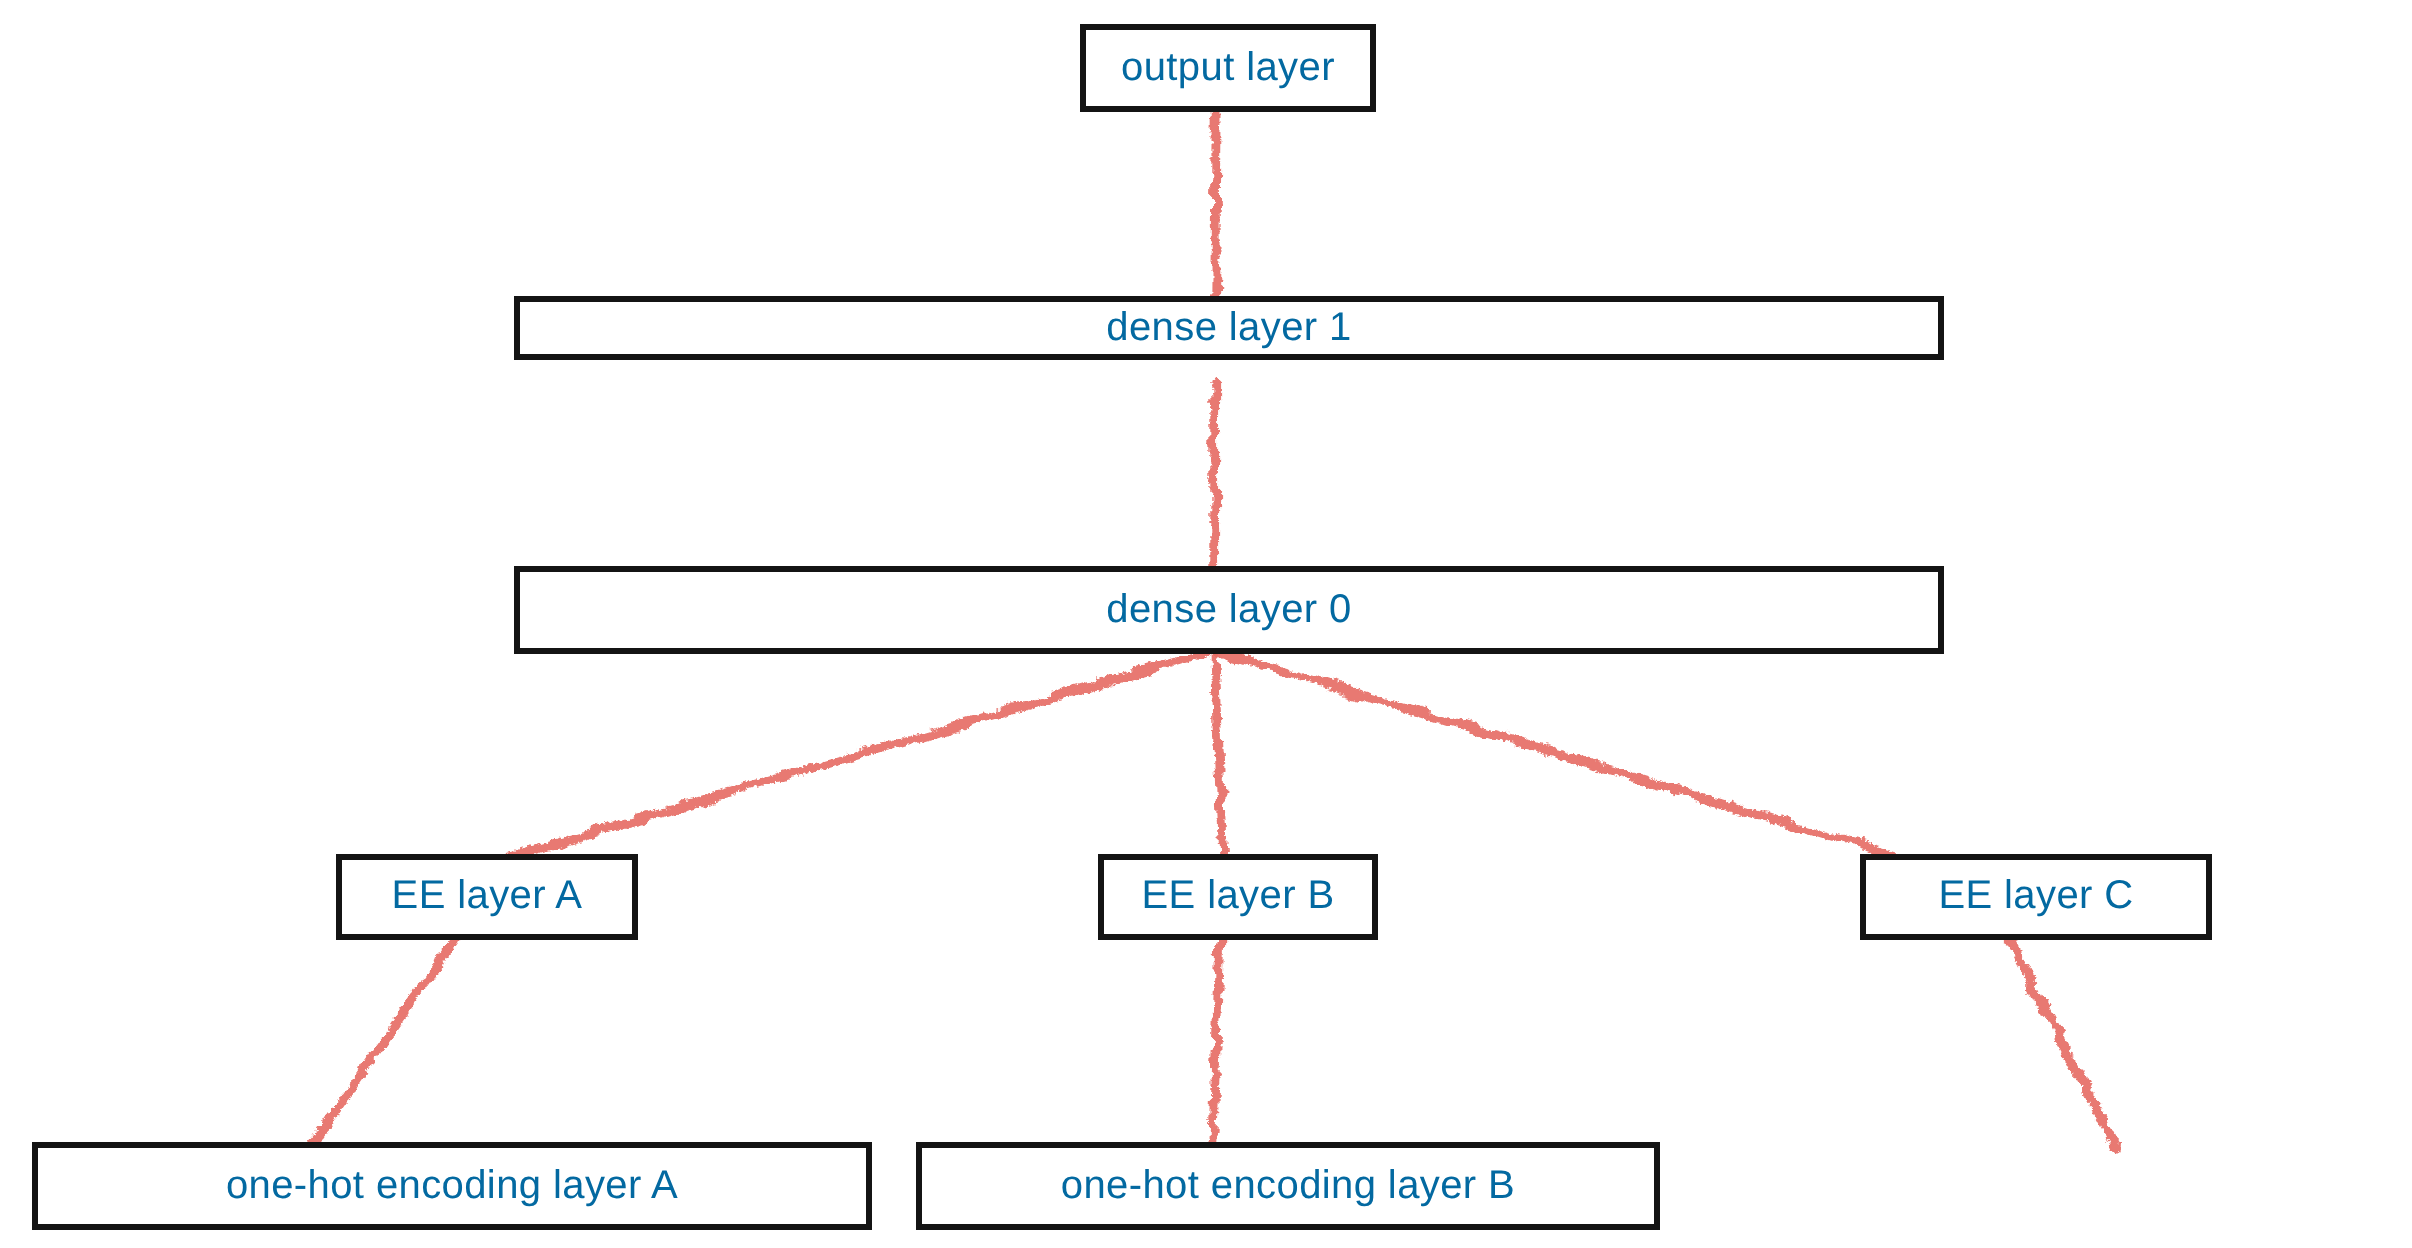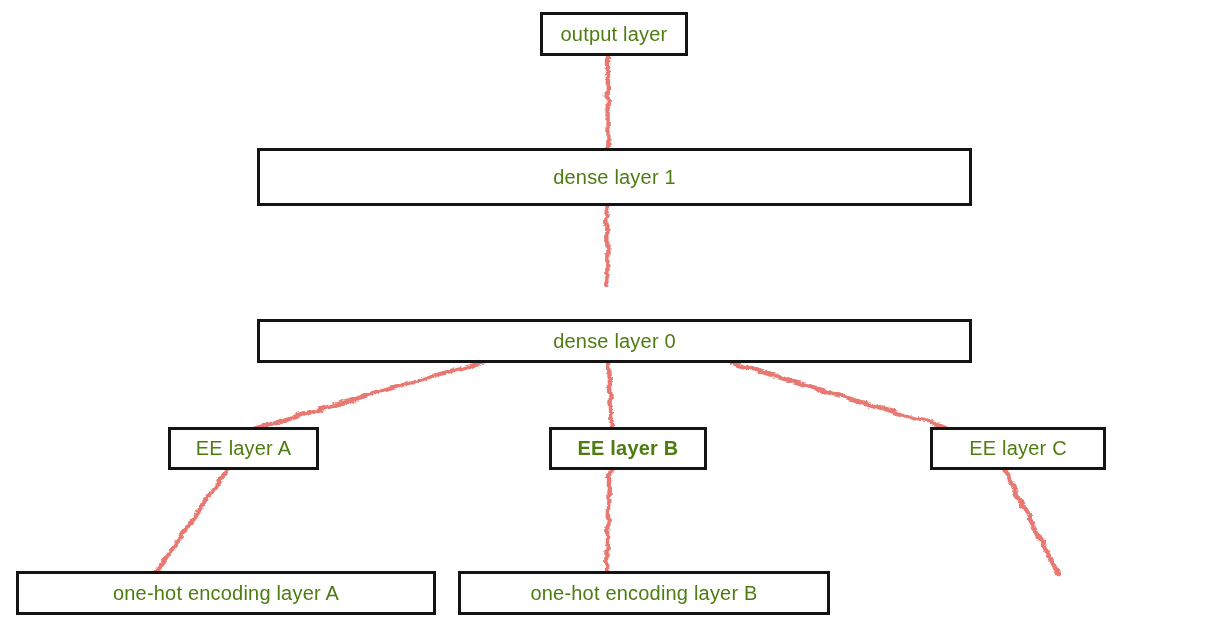--- a/index.html
+++ b/index.html
@@ -19,31 +19,31 @@
   }
   .node {
     position: absolute;
     box-sizing: border-box;
     background: #ffffff;
     border: 3px solid #141414;
     display: flex;
     align-items: center;
     justify-content: center;
     font-size: 20px;
-    color: #4d7c0f;
+    color: #0369a1;
     letter-spacing: 0.2px;
     z-index: 2;
     white-space: nowrap;
   }
   
   #node-output { left: 540px; top: 12px;  width: 148px; height: 44px; }
-  #node-dense1 { left: 257px; top: 148px; width: 715px; height: 58px; }
-  #node-dense0 { left: 257px; top: 283px; width: 715px; height: 44px; margin-top: 36px; }
+  #node-dense1 { left: 257px; top: 148px; width: 715px; height: 32px; }
+  #node-dense0 { left: 257px; top: 283px; width: 715px; height: 44px; }
   #node-eeA    { left: 168px; top: 427px; width: 151px; height: 43px; }
-  #node-eeB    { left: 549px; top: 427px; width: 158px; height: 43px; font-weight: bold; }
+  #node-eeB    { left: 549px; top: 427px; width: 140px; height: 43px; }
   #node-eeC    { left: 930px; top: 427px; width: 176px; height: 43px; }
   #node-ohA    { left: 16px;  top: 571px; width: 420px; height: 44px; }
   #node-ohB    { left: 458px; top: 571px; width: 372px; height: 44px; }
   #node-ohC    { left: 866px; top: 571px; width: 326px; height: 44px; }
 </style>
 </head>
 <body>
 
 <div id="canvas">
 

